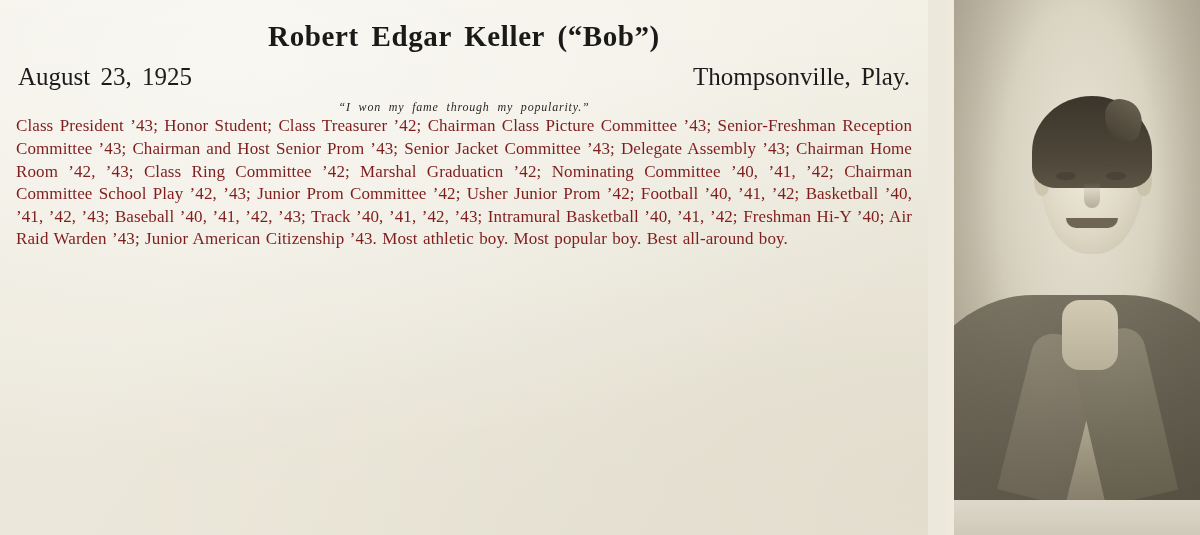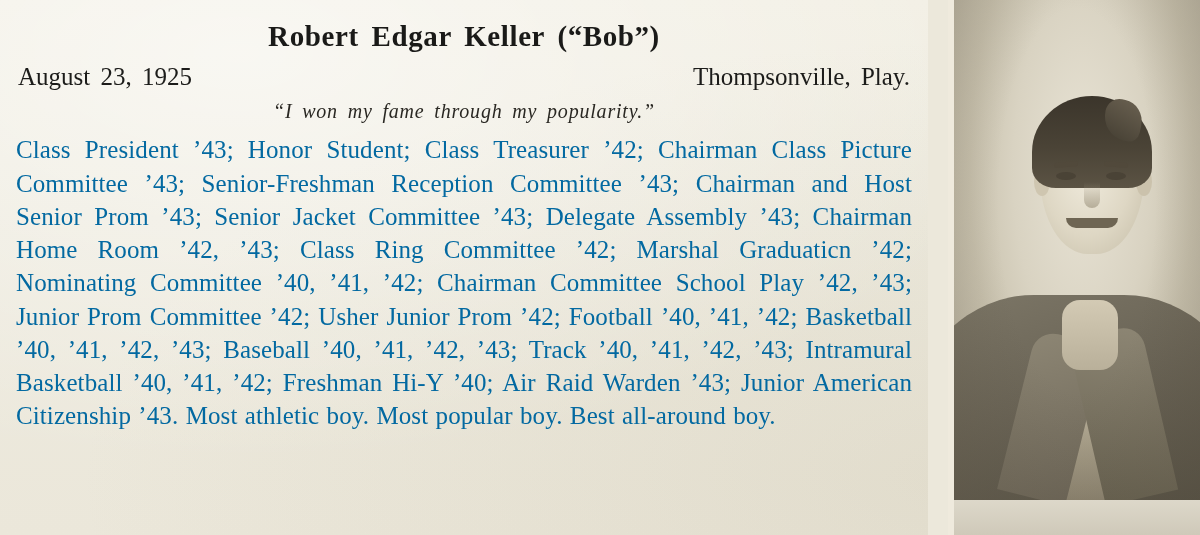--- a/index.html
+++ b/index.html
@@ -56,31 +56,30 @@
     color: #1c1c1a;
     margin-top: 10px;
     padding: 0 4px;
     word-spacing: 4px;
   }
   .birthdate { white-space: nowrap; }
   .hometown { white-space: nowrap; }
   .quote {
     text-align: center;
     font-style: italic;
-    font-size: 20px;
+    font-size: 12px;
     color: #2a2823;
     margin-top: 9px;
     letter-spacing: 0.8px;
     word-spacing: 4px;
   }
   .activities {
-    margin-top: 10px;
-    font-size: 25px;
+    font-size: 17px;
     line-height: 1.33;
-    color: #0369a1;
+    color: #7f1d1d;
     text-align: justify;
     text-justify: inter-word;
     letter-spacing: 0.1px;
     word-spacing: 1px;
     padding: 0 2px;
   }
   .photo-frame {
     position: absolute;
     right: 0;
     top: 0;

